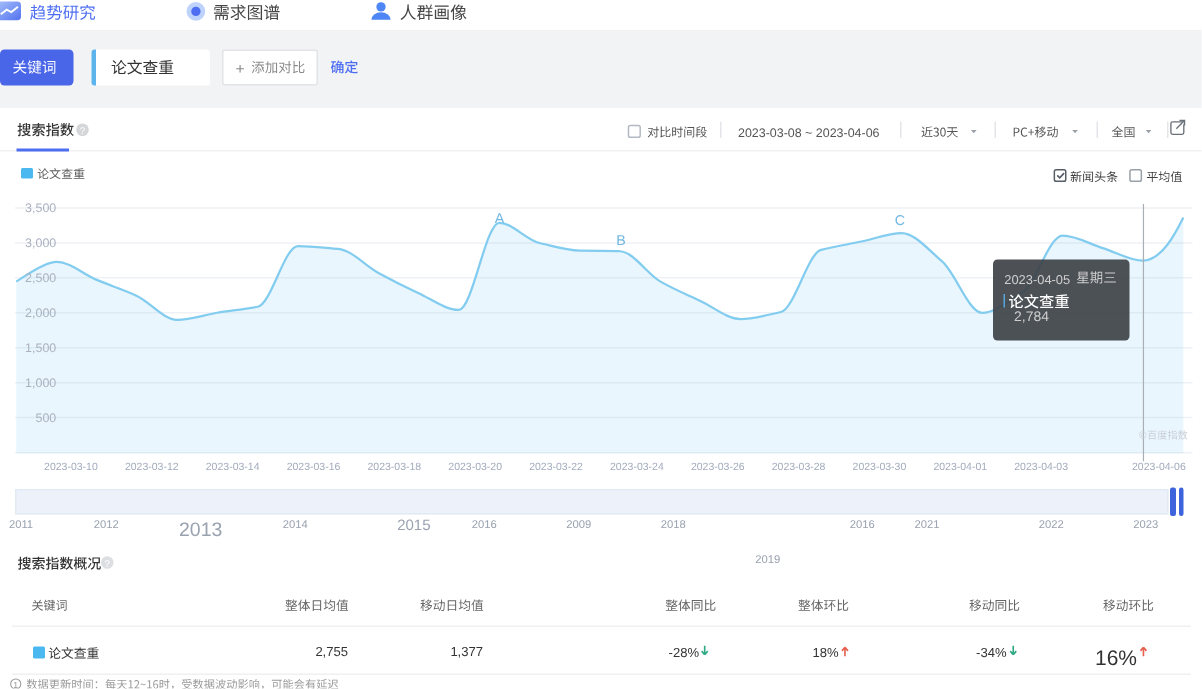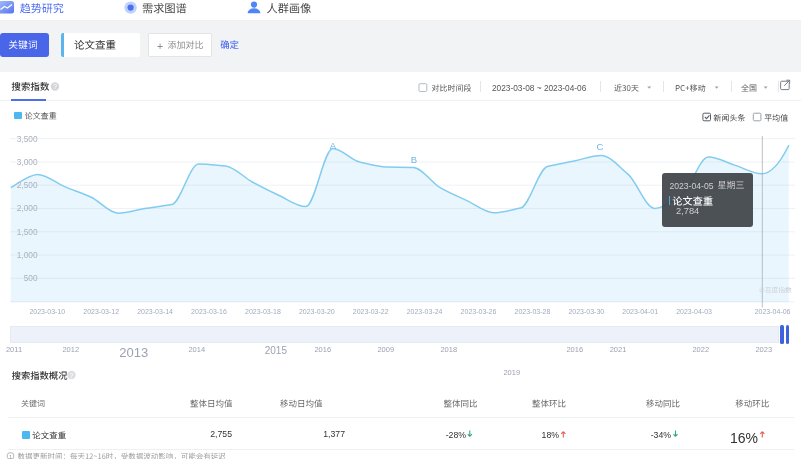--- a/index.html
+++ b/index.html
@@ -103,21 +103,21 @@
     <div style="position:absolute;left:603px;top:345px;width:30px;text-align:center;font-size:7.5px;color:#9aa2b0;">2021</div>
     <div style="position:absolute;left:685.8px;top:345px;width:30px;text-align:center;font-size:7.5px;color:#9aa2b0;">2022</div>
     <div style="position:absolute;left:748.8px;top:345px;width:30px;text-align:center;font-size:7.5px;color:#9aa2b0;">2023</div>
 
   <div class="abs" style="left:8px;top:417px;width:786px;height:1px;background:#eff0f2;"></div>
   <div class="abs" style="left:8px;top:448.5px;width:786px;height:1px;background:#eff0f2;"></div>
 
   <div class="abs" style="left:21.7px;top:430.8px;width:8.4px;height:8.4px;background:#4bb8f0;border-radius:1px;"></div>
 
   <div class="abs" style="left:132px;top:429px;width:100px;text-align:right;font-size:8.7px;color:#333;">2,755</div>
-  <div class="abs" style="left:222px;top:429px;width:100px;text-align:right;font-size:8.7px;color:#333;margin-left:23px;">1,377</div>
+  <div class="abs" style="left:222px;top:429px;width:100px;text-align:right;font-size:8.7px;color:#333;">1,377</div>
   <div class="abs" style="left:366px;top:429.5px;width:100px;text-align:right;font-size:8.7px;color:#333;">-28%</div>
   <div class="abs" style="left:459px;top:429.5px;width:100px;text-align:right;font-size:8.7px;color:#333;">18%</div>
   <div class="abs" style="left:571px;top:429.5px;width:100px;text-align:right;font-size:8.7px;color:#333;">-34%</div>
   <div class="abs" style="left:658px;top:429.5px;width:100px;text-align:right;font-size:14px;color:#333;">16%</div>
   <svg width="801" height="459" viewBox="0 0 801 459" style="position:absolute;left:0;top:0;z-index:30;pointer-events:none;" xmlns="http://www.w3.org/2000/svg">
 
 <rect x="-3" y="1" width="17" height="12.5" rx="2.5" fill="url(#g1)"></rect>
 <defs>
 <linearGradient id="g1" x1="0" y1="0" x2="1" y2="1">
 <stop offset="0" stop-color="#a9c2fa"></stop>

